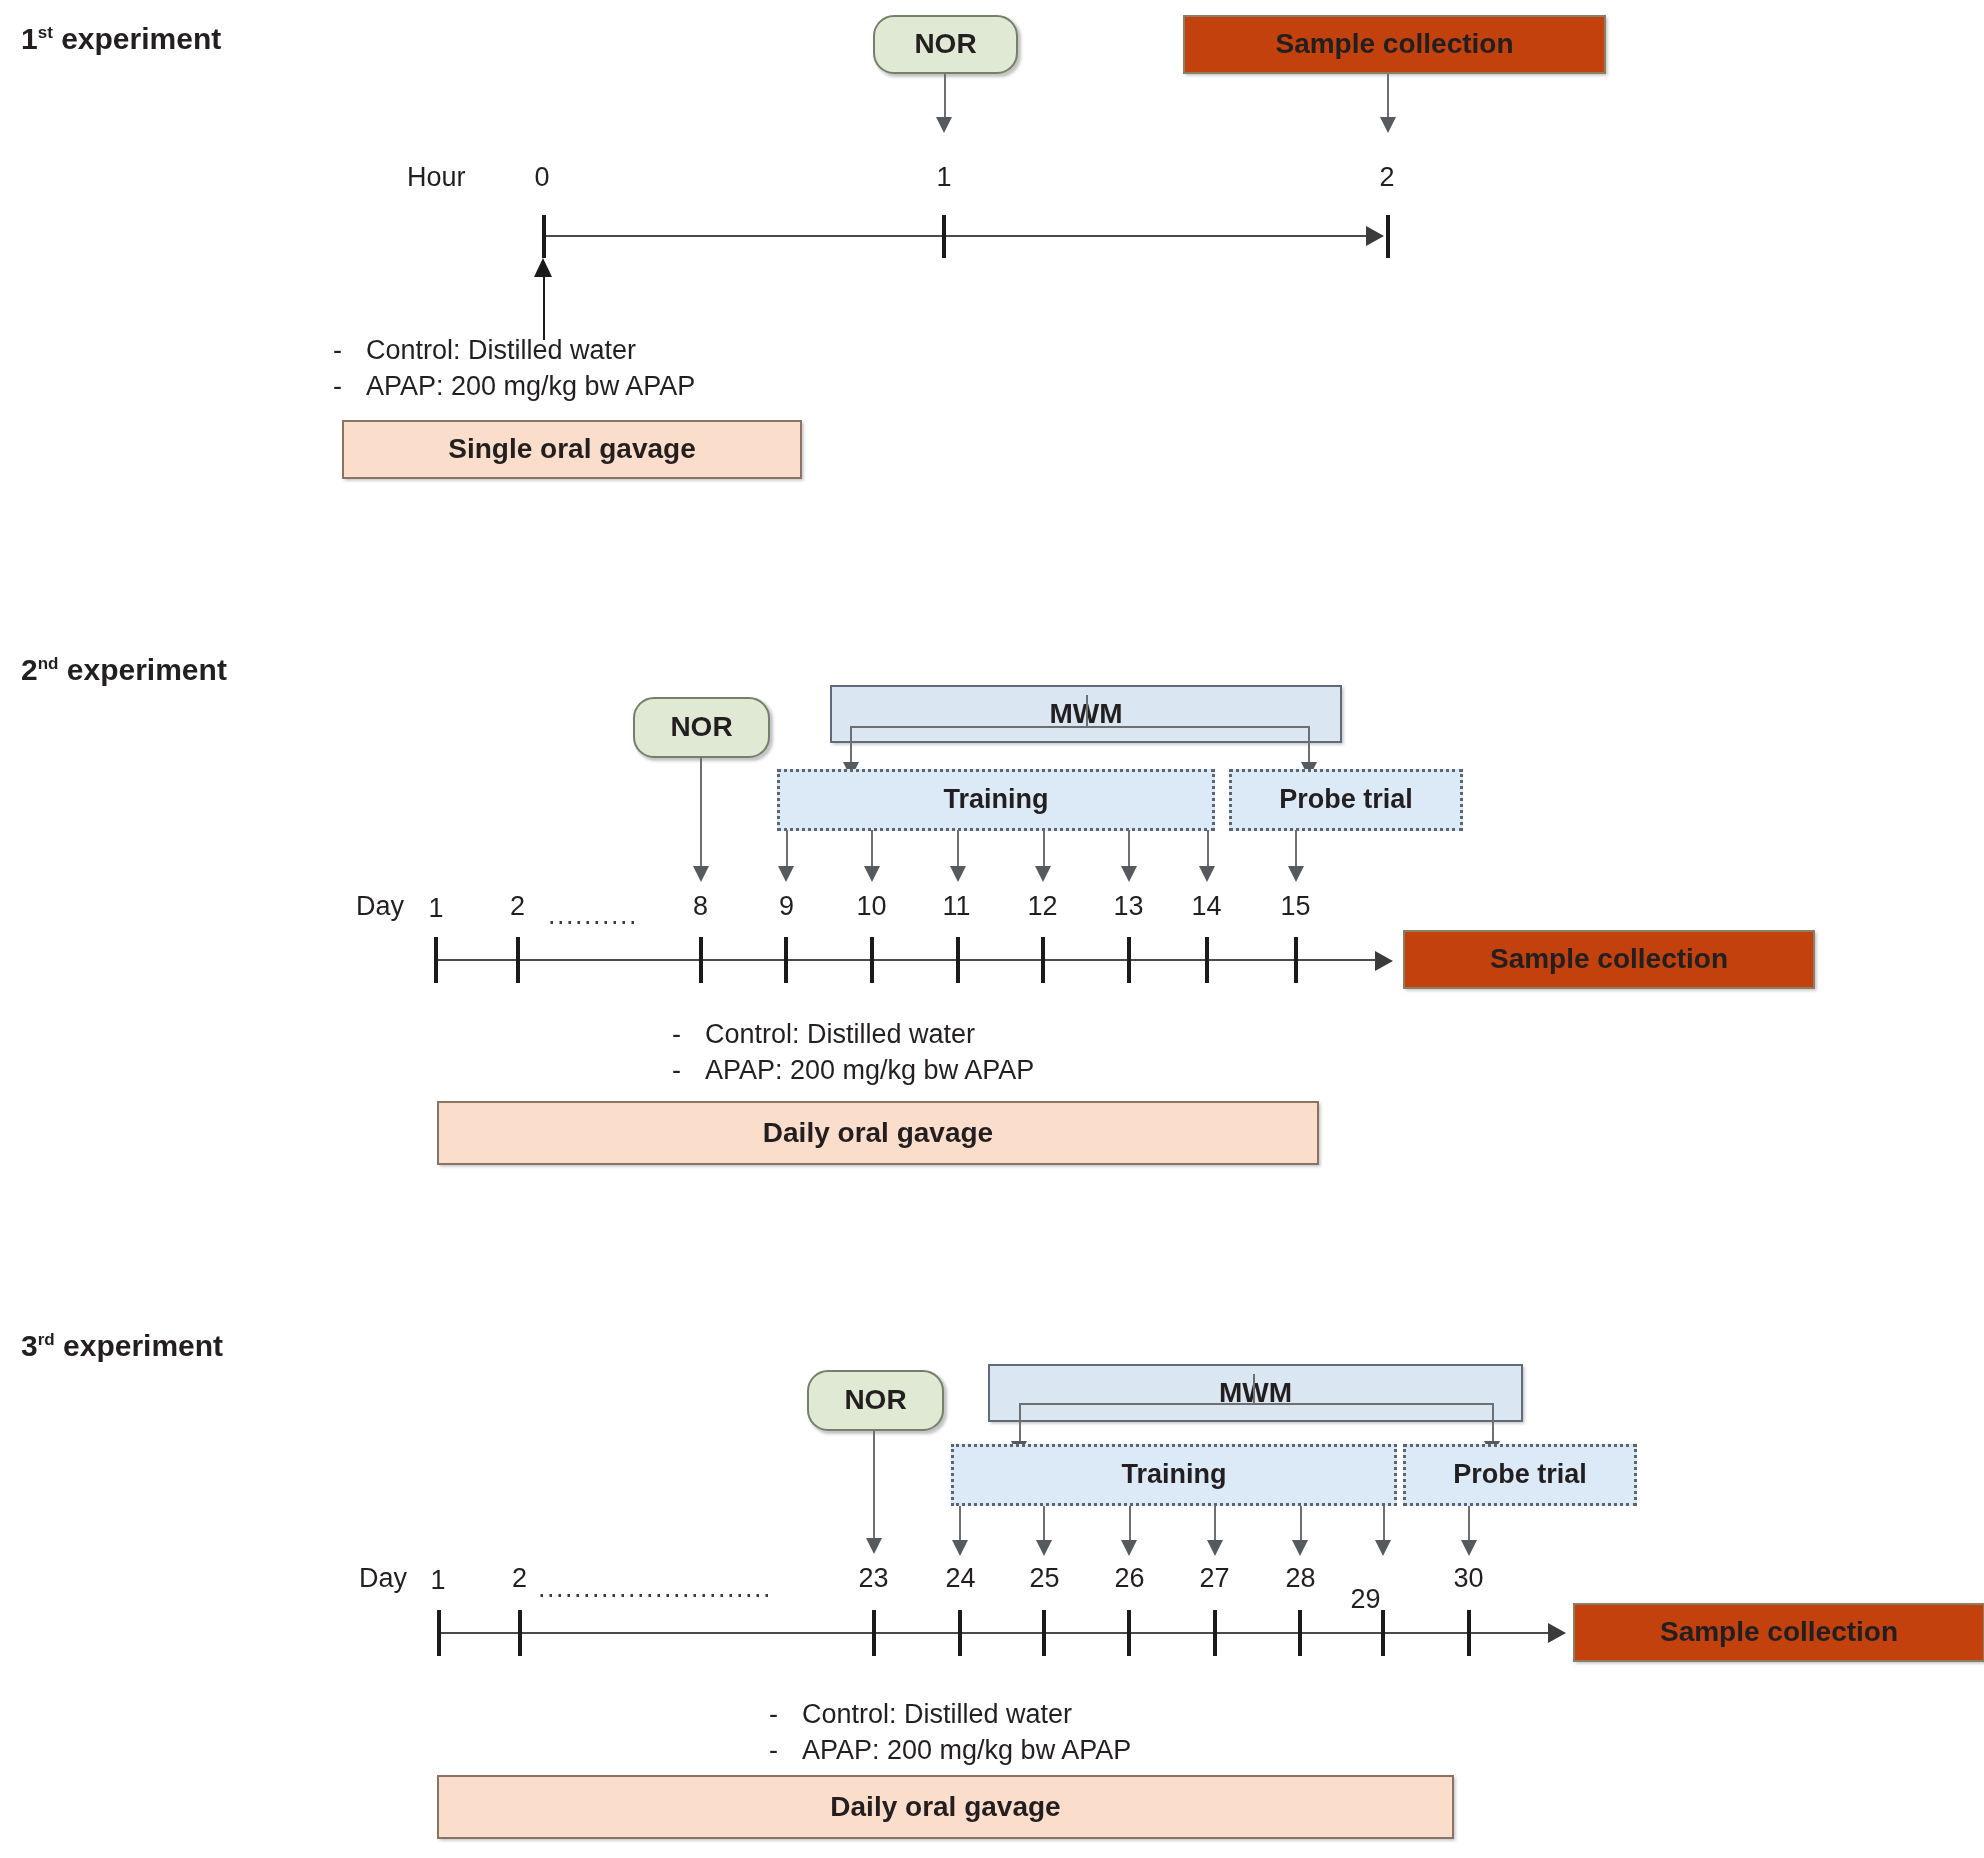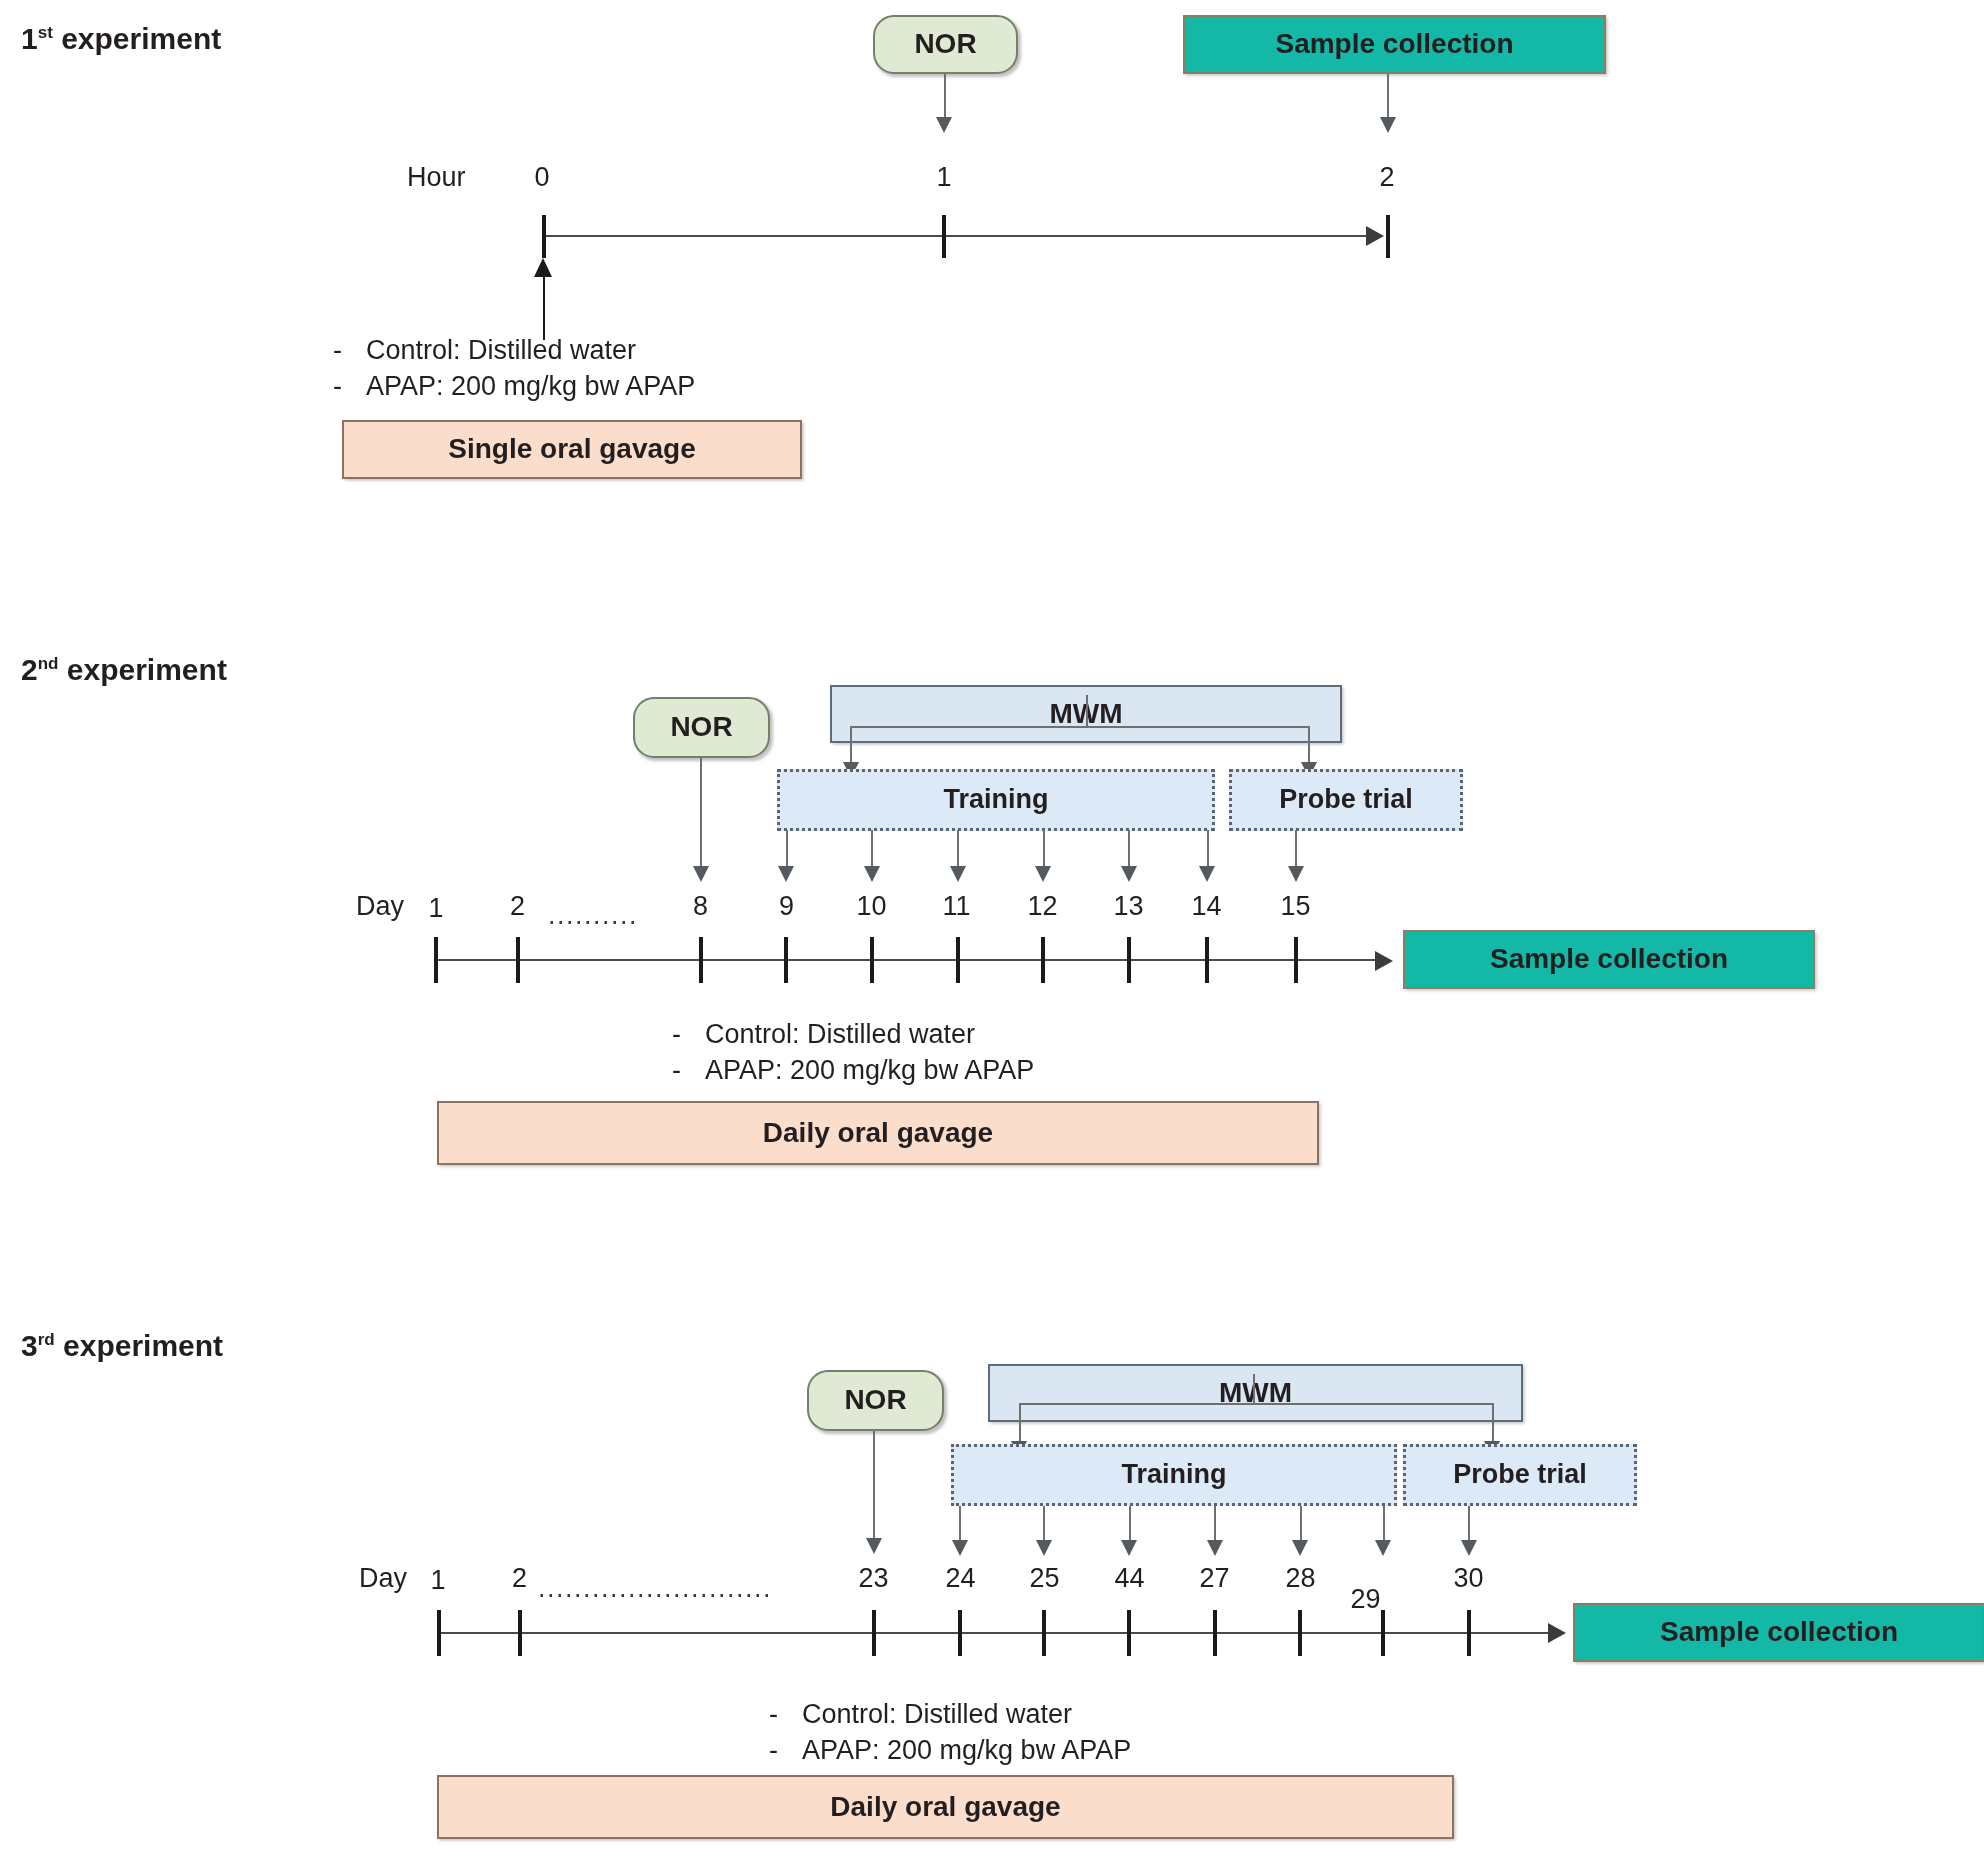--- a/index.html
+++ b/index.html
@@ -17,21 +17,21 @@
   
   .box{
     box-sizing:border-box;
     display:flex;align-items:center;justify-content:center;
     font-weight:bold;font-size:28px;color:#231f20;
     text-align:center;line-height:1.1;
     border:2.2px solid #7a7f74;
     box-shadow:2.2px 2.2px 3px rgba(120,120,120,.45);
   }
   .box-nor{background:#dfe9d4;border-color:#74806a;border-radius:21px;}
-  .box-sample{background:#14b8a6;border-color:#8a7f63;}
+  .box-sample{background:#c2410c;border-color:#8a7f63;}
   .box-gavage{background:#fbddcb;border-color:#8a7365;}
   .box-mwm{background:#dae7f3;border-color:#5e6b78;margin-top:48px;}
   .box-dashed{
     background:#dce9f6;border:3px dotted #5a6472;box-shadow:none;
     font-size:27px;
   }
   
   .axis-line{background:#4a4a4a;height:2.2px;}
   .tick{background:#1a1a1a;width:3.7px;}
   .axis-label{
@@ -246,21 +246,21 @@
 <div class="abs vline" style="left:1468px;top:1506px;height:37px;"></div>
 <div class="abs arrow-down" style="left:1461px;top:1540px;"></div>
 
 <div class="abs axis-caption" style="left:359px;top:1563px;">Day</div>
 <div class="abs axis-label" style="left:427px;top:1565px;width:22px;">1</div>
 <div class="abs axis-label" style="left:507px;top:1563px;width:25px;">2</div>
 <div class="abs dots" style="left:538px;top:1573px;">..........................</div>
 <div class="abs axis-label" style="left:852px;top:1563px;width:43px;">23</div>
 <div class="abs axis-label" style="left:939px;top:1563px;width:43px;">24</div>
 <div class="abs axis-label" style="left:1023px;top:1563px;width:43px;">25</div>
-<div class="abs axis-label" style="left:1108px;top:1563px;width:43px;">44</div>
+<div class="abs axis-label" style="left:1108px;top:1563px;width:43px;">26</div>
 <div class="abs axis-label" style="left:1193px;top:1563px;width:43px;">27</div>
 <div class="abs axis-label" style="left:1279px;top:1563px;width:43px;">28</div>
 <div class="abs axis-label" style="left:1344px;top:1563px;width:43px;margin-top:21px;">29</div>
 <div class="abs axis-label" style="left:1447px;top:1563px;width:43px;">30</div>
 
 <div class="abs axis-line" style="left:439px;top:1632px;width:1112px;"></div>
 <div class="abs tick" style="left:437px;top:1610px;height:46px;"></div>
 <div class="abs tick" style="left:518px;top:1610px;height:46px;"></div>
 <div class="abs tick" style="left:872px;top:1610px;height:46px;"></div>
 <div class="abs tick" style="left:958px;top:1610px;height:46px;"></div>

